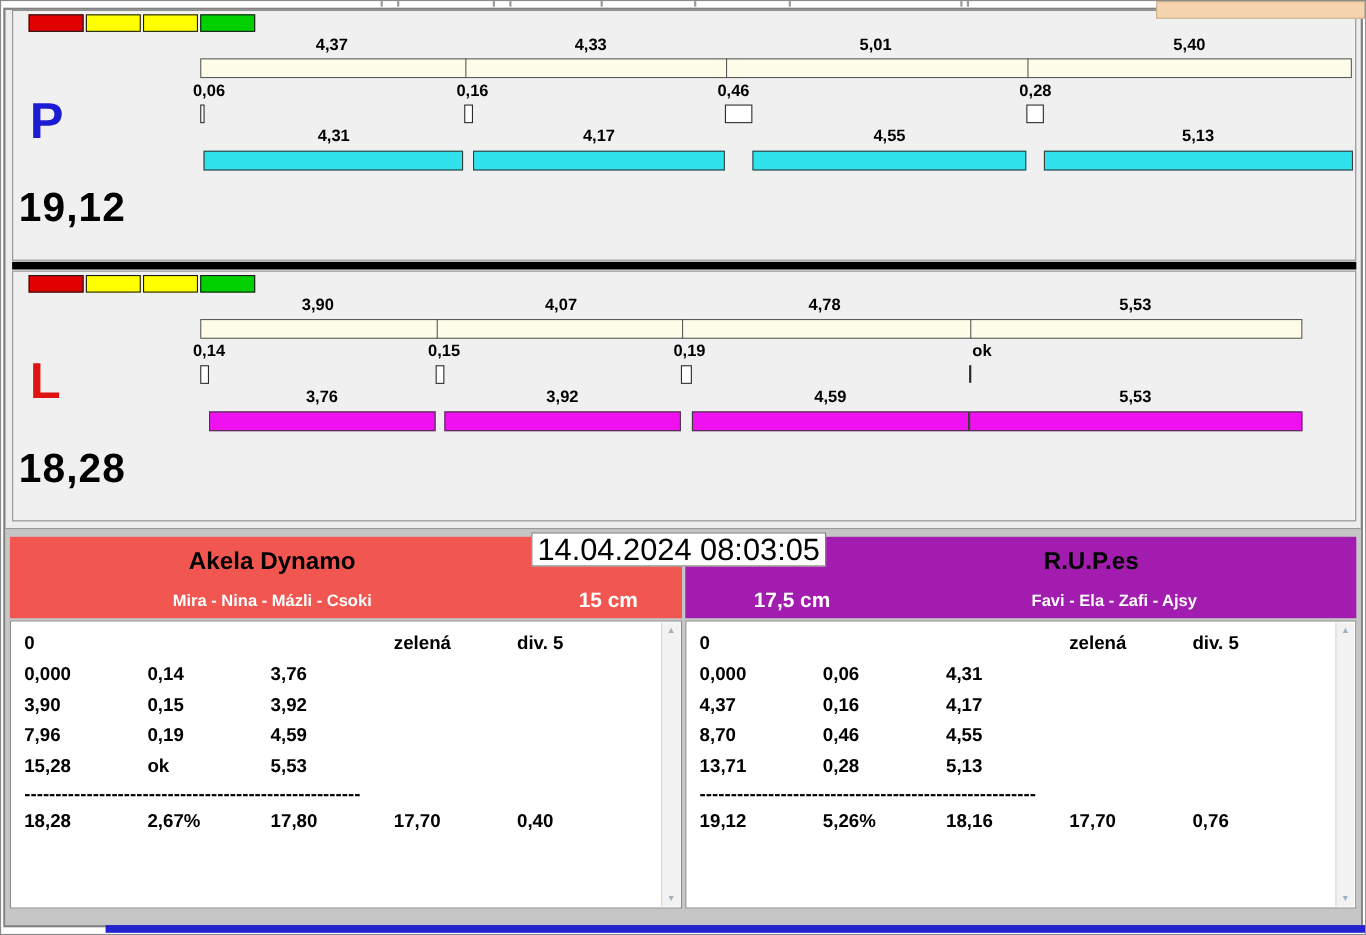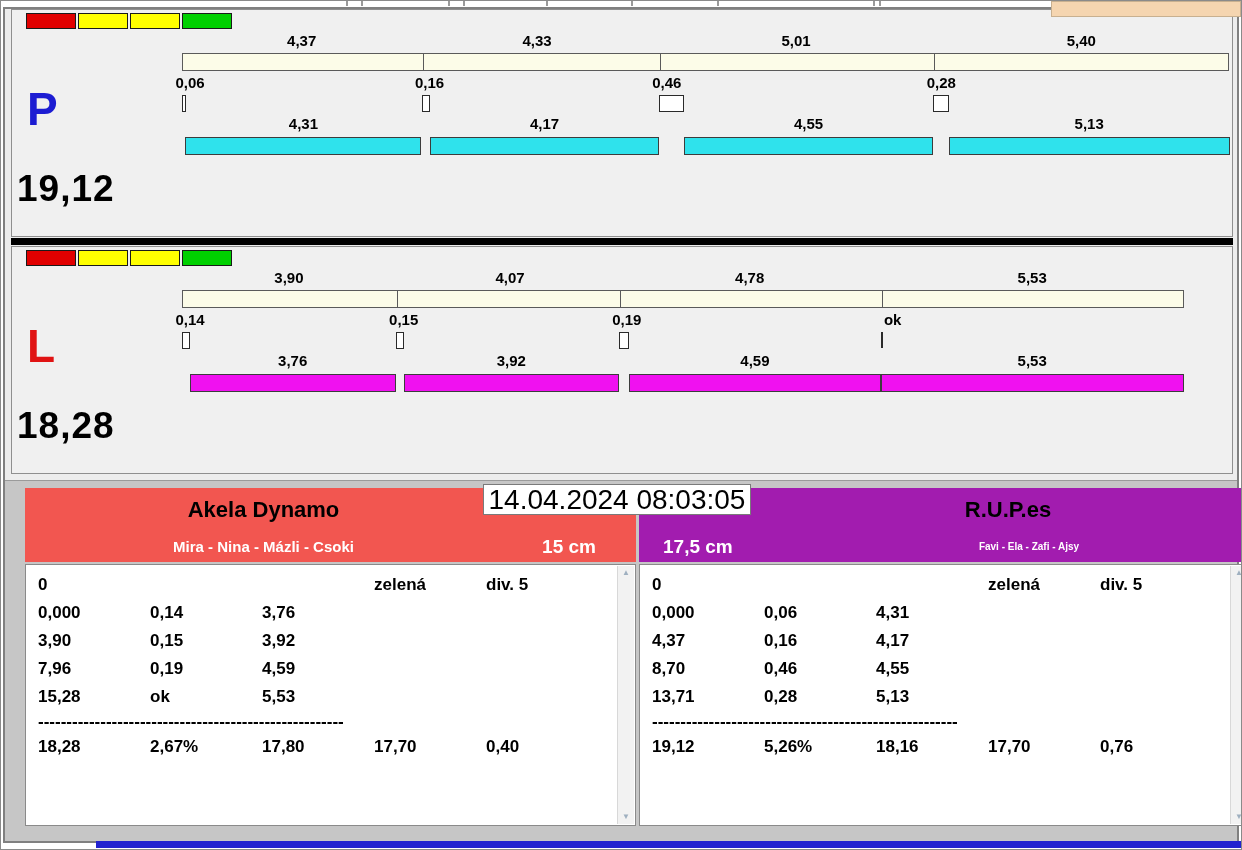--- a/index.html
+++ b/index.html
@@ -36,34 +36,34 @@
   .fault-box{position:absolute;top:85px;height:17px;background:#ffffff;border:1px solid #2a2a2a;box-sizing:border-box;}
   .fault-tick{position:absolute;top:85px;height:16px;width:2px;background:#2a2a2a;}
   .leg-bar{position:absolute;top:127px;height:18px;border:1px solid #3c3c3c;box-sizing:border-box;}
 
   .bottom{position:absolute;left:0;top:471px;width:1232px;height:361px;background:#c6c6c6;
           border-top:1px solid #9a9a9a;box-sizing:border-box;}
   .datetime{position:absolute;left:478px;top:3px;width:268px;height:31px;background:#fff;
             border:1px solid #7a7a7a;box-sizing:border-box;font-size:28px;color:#000;
             display:flex;align-items:center;justify-content:center;z-index:3;}
 
-  .team-col{position:absolute;top:7px;margin-left:16px;}
+  .team-col{position:absolute;top:7px;}
   .team-col.left{left:4px;width:611px;}
   .team-col.right{left:618px;width:610px;}
 
   .team-header{height:74px;}
   .team-title{height:43px;display:flex;align-items:center;justify-content:center;
               font-size:22px;font-weight:bold;color:#000;}
   .team-col.left .team-title{width:477px;}
   .team-col.right .team-title{margin-left:130px;width:478px;}
   .team-sub{height:31px;display:flex;align-items:center;font-weight:bold;color:#fff;}
   .team-col.left .members{width:477px;text-align:center;font-size:15px;}
   .team-col.left .height{flex:1;text-align:center;font-size:19px;}
-  .team-col.right .height{width:170px;padding-left:24px;box-sizing:border-box;font-size:19px;}
-  .team-col.right .members{flex:1;text-align:center;font-size:10px;}
+  .team-col.right .height{width:170px;padding-left:24px;box-sizing:border-box;font-size:19px;text-align:center;}
+  .team-col.right .members{flex:1;text-align:center;font-size:15px;}
 
   .textbox{position:relative;margin-top:2px;height:262px;width:100%;background:#fff;
            border:1px solid #8a8a8a;box-sizing:border-box;overflow:hidden;}
   .rows{padding:6px 0 0 12px;font-size:17px;font-weight:bold;color:#000;}
   .trow{display:grid;grid-template-columns:112px 112px 112px 112px 1fr;height:28px;line-height:28px;white-space:nowrap;}
   .sep{height:22px;line-height:22px;font-weight:bold;white-space:nowrap;overflow:hidden;}
 
   .scrollbar{position:absolute;top:1px;right:1px;bottom:1px;width:17px;background:#f2f2f2;
              border-left:1px solid #d8d8d8;box-sizing:border-box;display:flex;flex-direction:column;
              justify-content:space-between;align-items:center;padding:3px 0;font-size:8px;color:#9fb0c0;}

